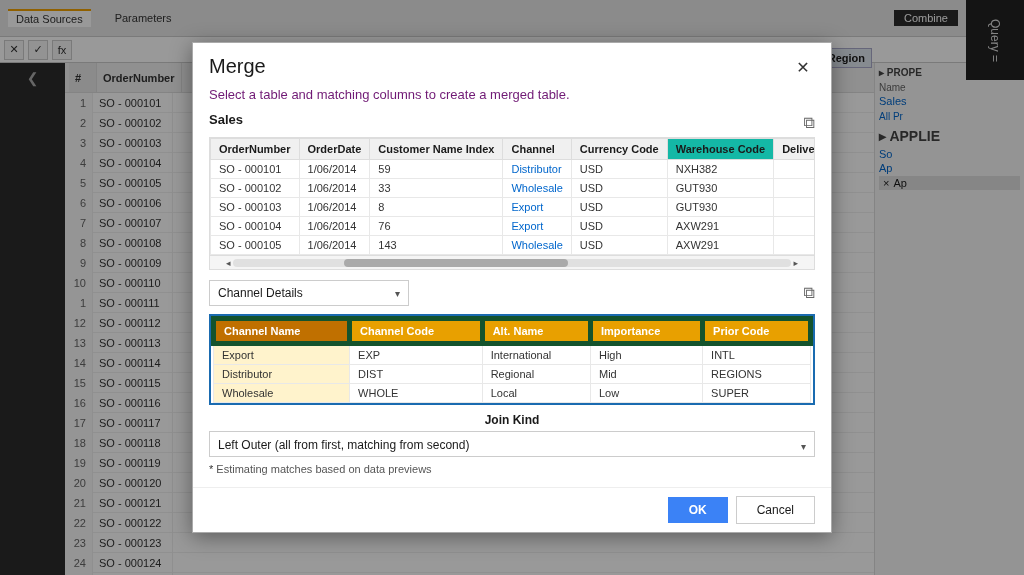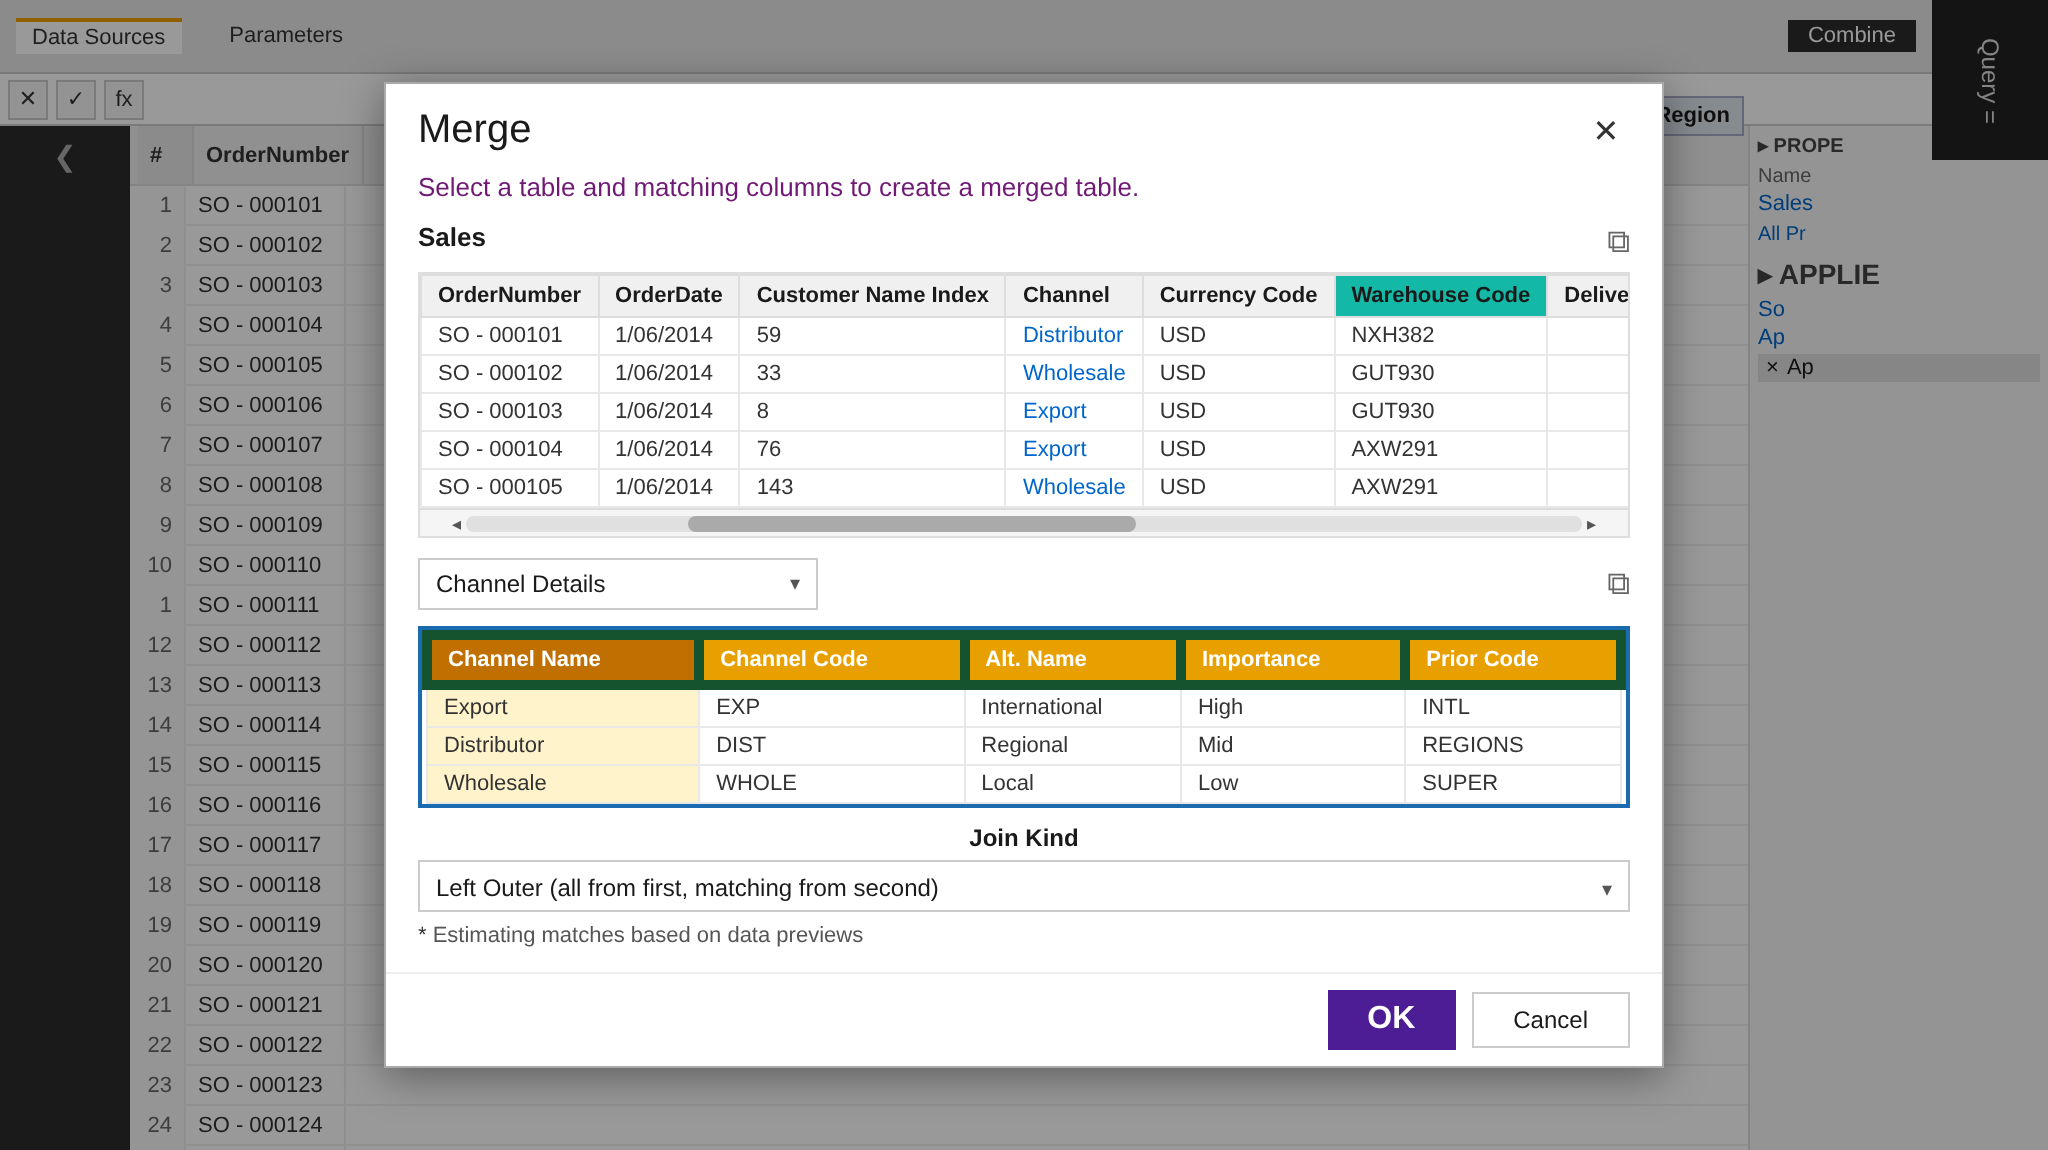--- a/index.html
+++ b/index.html
@@ -400,25 +400,25 @@
     .modal-footer {
       display: flex;
       justify-content: flex-end;
       gap: 8px;
       padding: 8px 16px;
       border-top: 1px solid #eee;
       align-items: center;
     }
 
     .btn-ok {
-      background: #4c1d95;
+      background: #3b82f6;
       color: white;
       border: none;
       padding: 6px 20px;
-      font-size: 16px;
+      font-size: 12px;
       font-weight: 600;
       cursor: pointer;
       min-width: 60px;
     }
 
     .btn-cancel {
       background: white;
       color: #1a1a1a;
       border: 1px solid #ccc;
       padding: 6px 20px;

